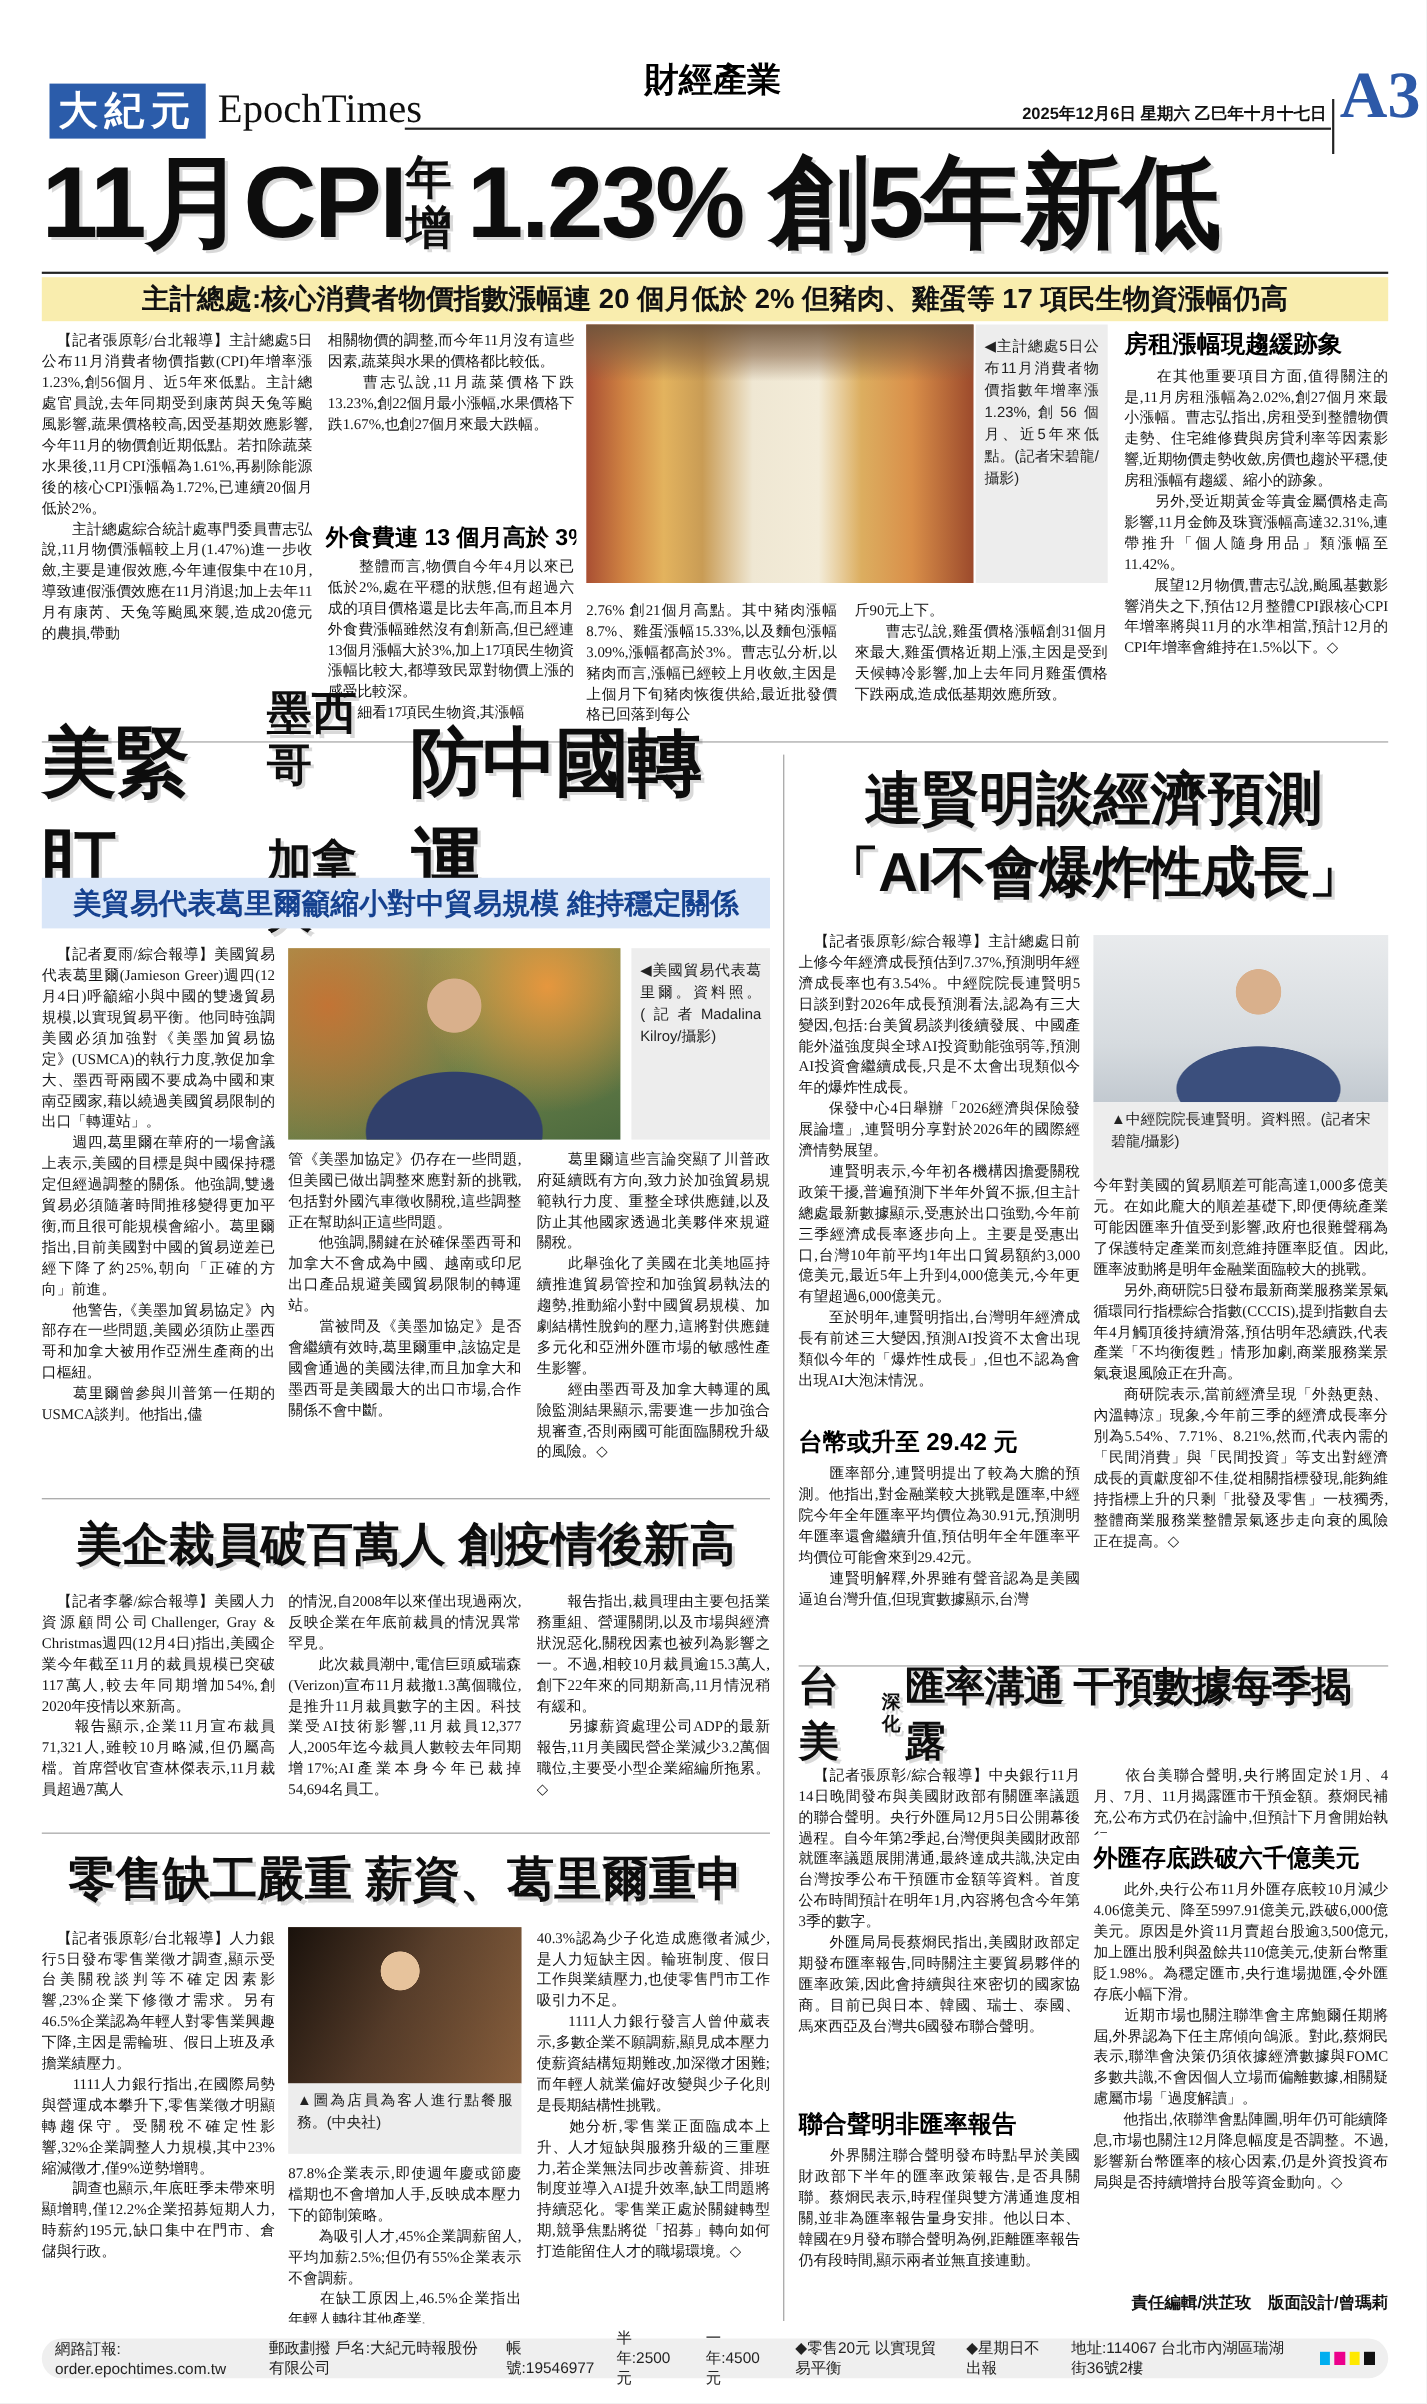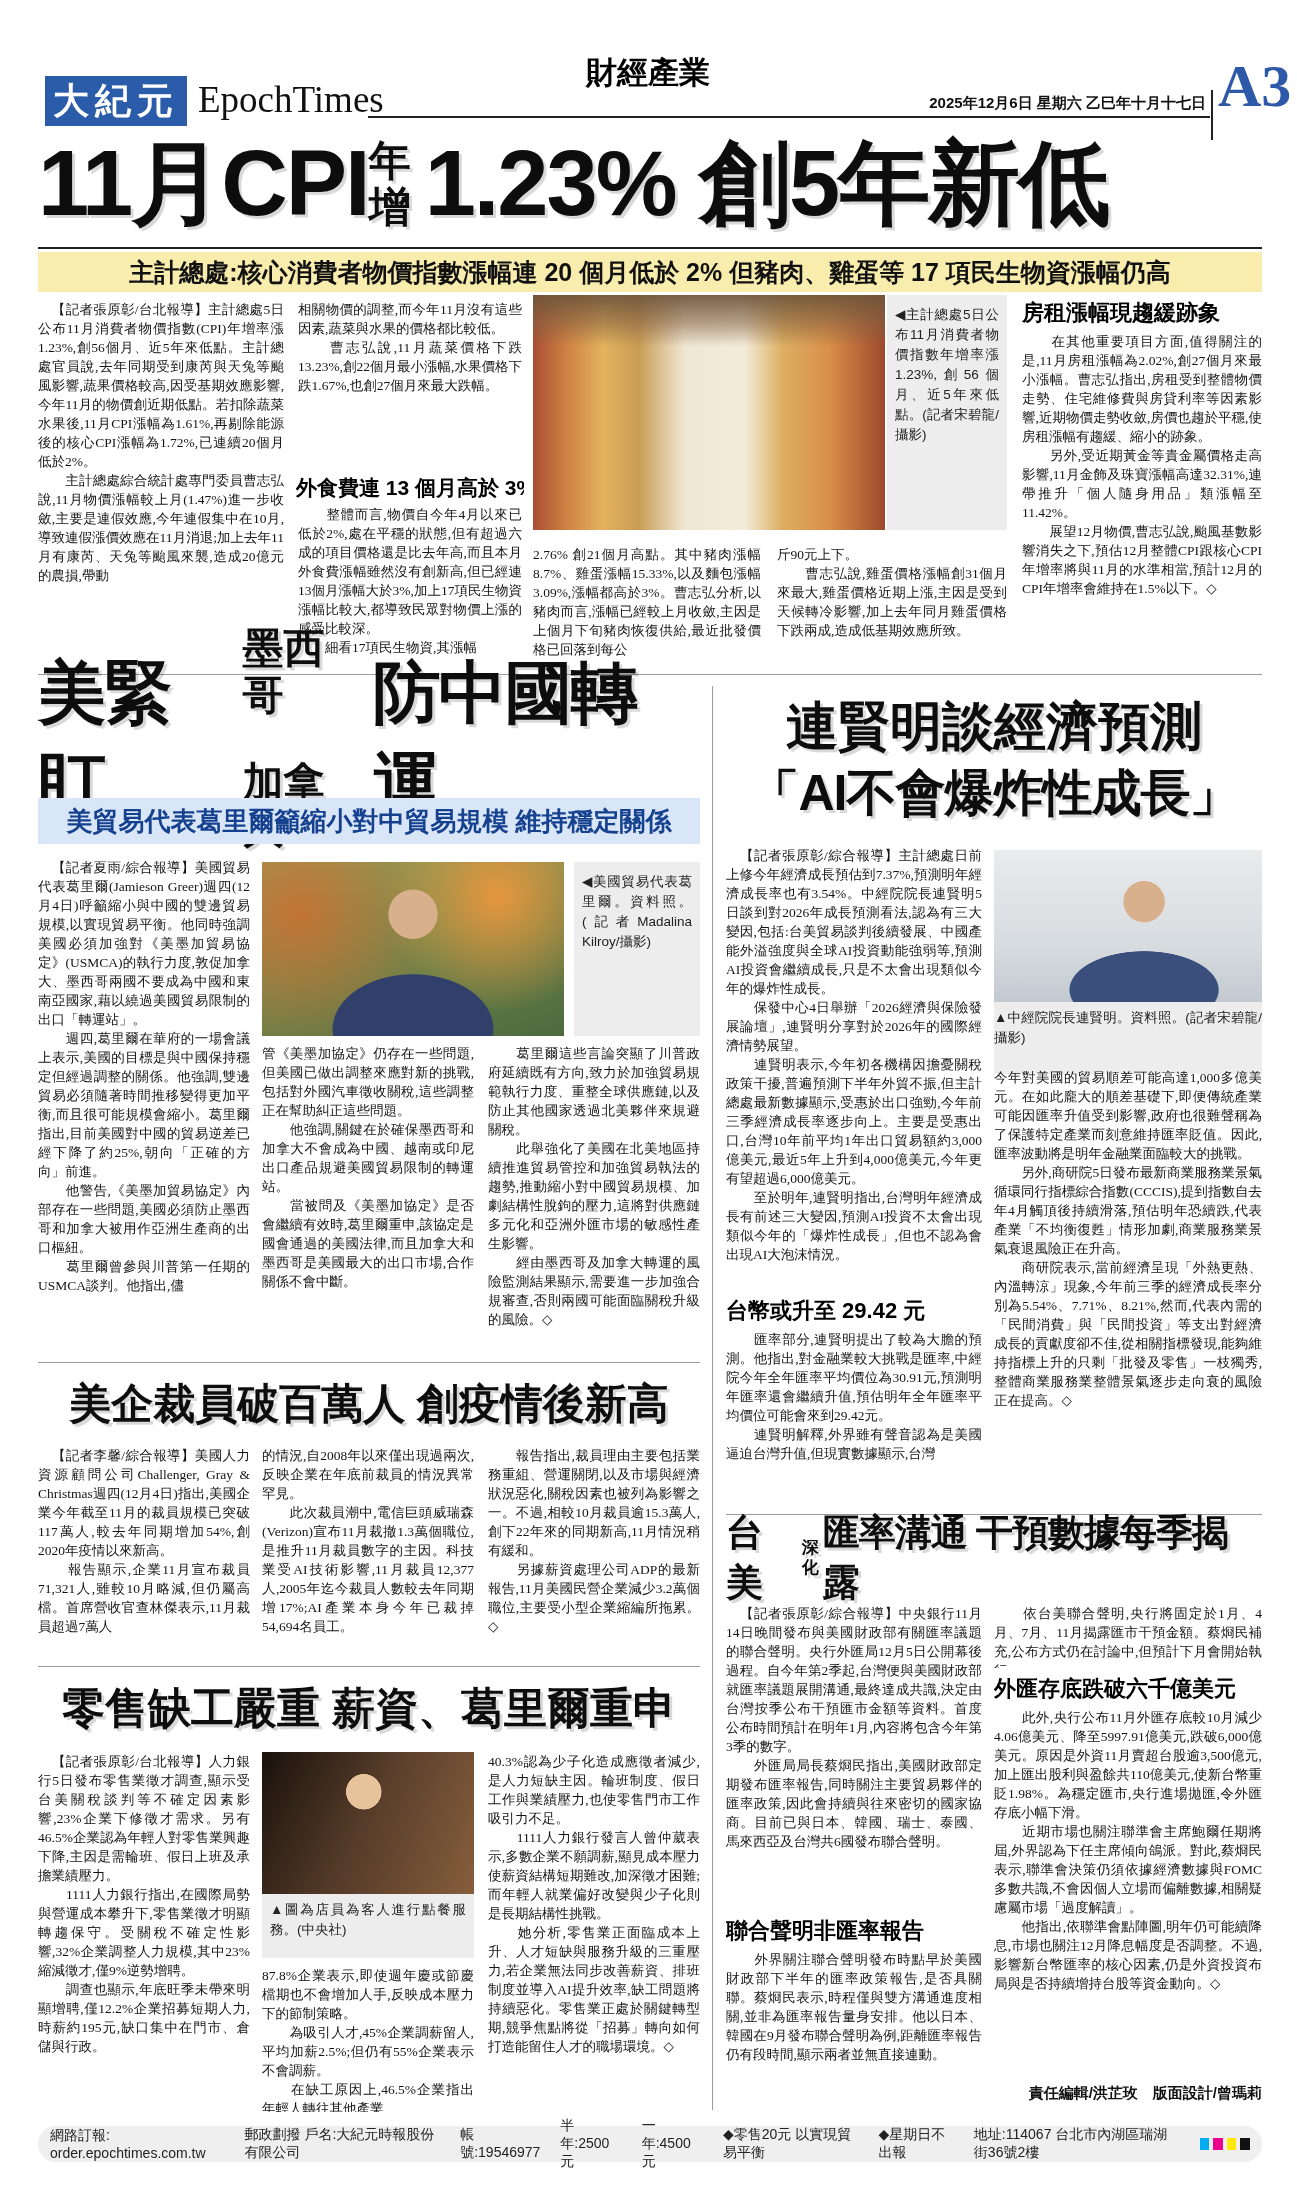--- a/index.html
+++ b/index.html
@@ -162,21 +162,21 @@
 
   <div class="abs body-text" style="left:726px;top:846px;width:256px;height:442px;">　【記者張原彰/綜合報導】主計總處日前上修今年經濟成長預估到7.37%,預測明年經濟成長率也有3.54%。中經院院長連賢明5日談到對2026年成長預測看法,認為有三大變因,包括:台美貿易談判後續發展、中國產能外溢強度與全球AI投資動能強弱等,預測AI投資會繼續成長,只是不太會出現類似今年的爆炸性成長。
 　　保發中心4日舉辦「2026經濟與保險發展論壇」,連賢明分享對於2026年的國際經濟情勢展望。
 　　連賢明表示,今年初各機構因擔憂關稅政策干擾,普遍預測下半年外貿不振,但主計總處最新數據顯示,受惠於出口強勁,今年前三季經濟成長率逐步向上。主要是受惠出口,台灣10年前平均1年出口貿易額約3,000億美元,最近5年上升到4,000億美元,今年更有望超過6,000億美元。
 　　至於明年,連賢明指出,台灣明年經濟成長有前述三大變因,預測AI投資不太會出現類似今年的「爆炸性成長」,但也不認為會出現AI大泡沫情況。</div>
   <div class="abs inline-subhead" style="left:726px;top:1296px;width:256px;font-size:22px;">台幣或升至 29.42 元</div>
   <div class="abs body-text" style="left:726px;top:1330px;width:256px;height:178px;">　　匯率部分,連賢明提出了較為大膽的預測。他指出,對金融業較大挑戰是匯率,中經院今年全年匯率平均價位為30.91元,預測明年匯率還會繼續升值,預估明年全年匯率平均價位可能會來到29.42元。
 　　連賢明解釋,外界雖有聲音認為是美國逼迫台灣升值,但現實數據顯示,台灣</div>
 
   <div class="abs photo photo-lien" style="left:994px;top:850px;width:268px;height:152px;"></div>
-  <div class="abs caption-panel" style="left:994px;top:1002px;width:268px;height:72px;padding:6px 0;">
+  <div class="abs caption-panel" style="left:994px;top:1002px;width:268px;height:72px;padding:6px 16px;">
     <div class="caption">▲中經院院長連賢明。資料照。(記者宋碧龍/攝影)</div>
   </div>
   <div class="abs body-text" style="left:994px;top:1068px;width:268px;height:440px;">今年對美國的貿易順差可能高達1,000多億美元。在如此龐大的順差基礎下,即便傳統產業可能因匯率升值受到影響,政府也很難聲稱為了保護特定產業而刻意維持匯率貶值。因此,匯率波動將是明年金融業面臨較大的挑戰。
 　　另外,商研院5日發布最新商業服務業景氣循環同行指標綜合指數(CCCIS),提到指數自去年4月觸頂後持續滑落,預估明年恐續跌,代表產業「不均衡復甦」情形加劇,商業服務業景氣衰退風險正在升高。
 　　商研院表示,當前經濟呈現「外熱更熱、內溫轉涼」現象,今年前三季的經濟成長率分別為5.54%、7.71%、8.21%,然而,代表內需的「民間消費」與「民間投資」等支出對經濟成長的貢獻度卻不佳,從相關指標發現,能夠維持指標上升的只剩「批發及零售」一枝獨秀,整體商業服務業整體景氣逐步走向衰的風險正在提高。◇</div>
 
   <div class="abs thin-rule" style="left:726px;top:1514px;width:536px;height:1px;"></div>
 
   <div class="abs big-head" style="left:726px;top:1528px;width:536px;height:60px;display:flex;align-items:center;justify-content:center;
               gap:4px;font-size:37px;letter-spacing:-1px;">

